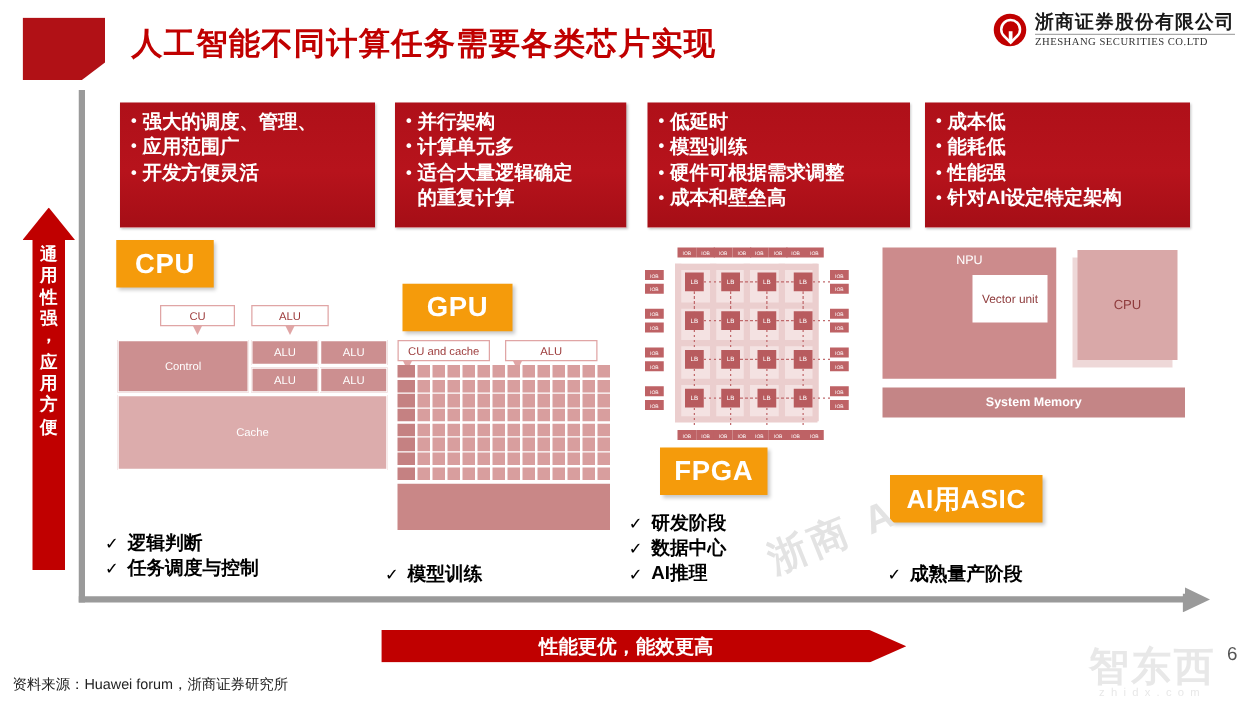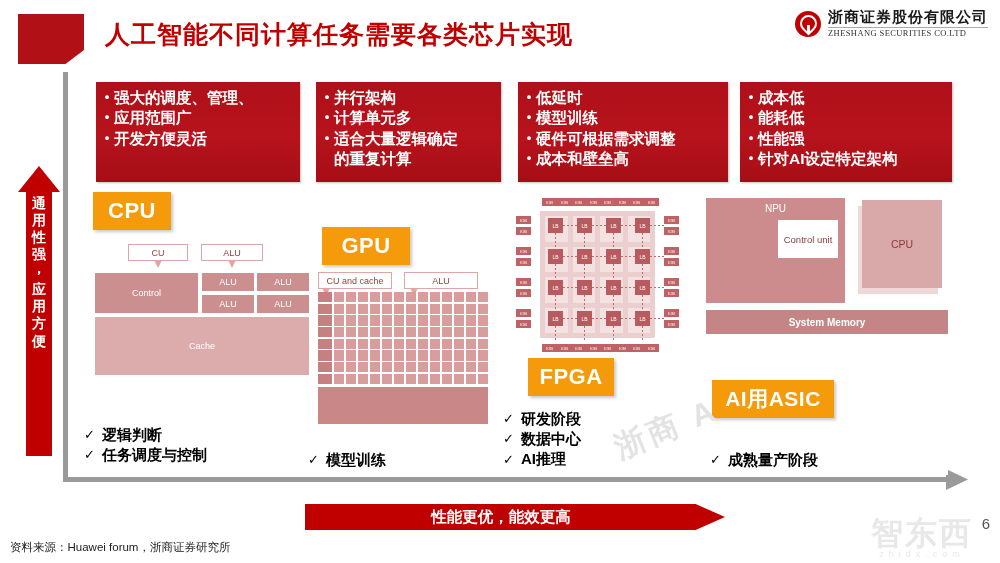--- a/index.html
+++ b/index.html
@@ -482,21 +482,21 @@
     <div class="iob" style="left: 121px; top: 0px;">IOB</div>
     <div class="iob" style="left: 136px; top: 0px;">IOB</div>
     <div class="iob" style="left: 121px; top: 146px;">IOB</div>
     <div class="iob" style="left: 136px; top: 146px;">IOB</div>
   </div>
 <div class="chip" style="left:528px;top:358px;width:86px;height:38px;font-size:22px;">FPGA</div>
 
 <div class="npu-d">
   <div class="npu-box">
     <div class="npu-lbl">NPU</div>
-    <div class="inner" style="left:72px;top:22px;width:60px;height:38px;">Control unit</div>
+    <div class="inner" style="left:72px;top:22px;width:60px;height:38px;">Vector unit</div>
   </div>
   <div class="cpu-card" style="left:158px;top:8px;width:80px;height:88px;opacity:.45;"></div>
   <div class="cpu-card" style="left:162px;top:2px;width:80px;height:88px;display:flex;align-items:center;justify-content:center;color:#8E3B3C;font-size:10.5px;">
     <span>CPU</span>
   </div>
   <div class="sysmem">System Memory</div>
 </div>
 <div class="chip" style="left:712px;top:380px;width:122px;height:38px;font-size:21px;">AI用ASIC</div>
 
 <div class="checks" style="left:84px;top:425px;">

